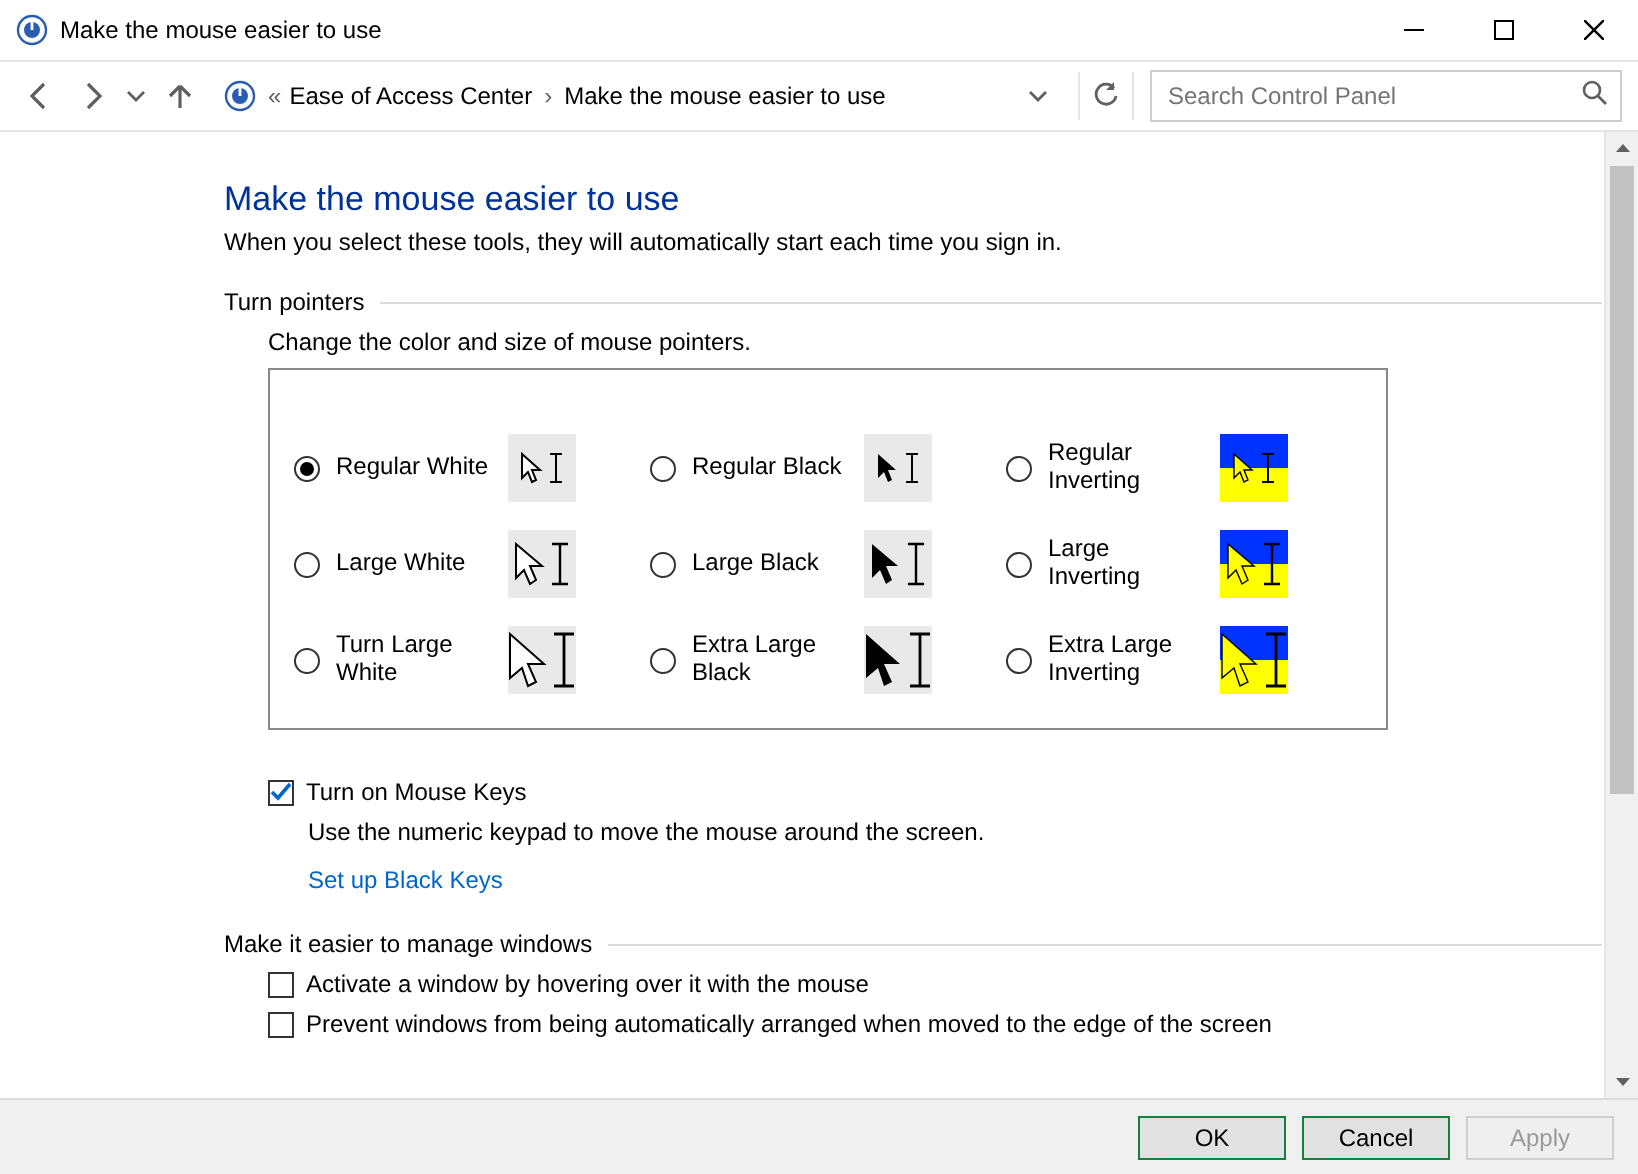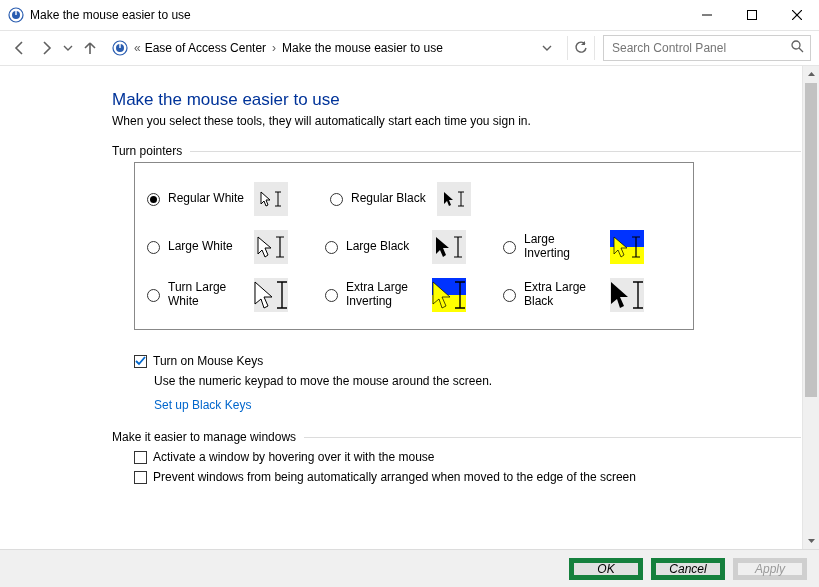--- a/index.html
+++ b/index.html
@@ -25,21 +25,21 @@
     display: flex; align-items: center; padding: 0 8px; gap: 2px;
   }
   .nav-arrow { width: 24px; height: 24px; display: flex; align-items: center; justify-content: center; color:#606060; }
   .nav-arrow.small { width: 16px; }
   .addr-icon { width: 20px; height: 20px; display: flex; align-items:center; justify-content:center; margin-left: 6px; margin-right:2px; }
   .breadcrumb { display: flex; align-items: center; gap: 6px; font-size: 12px; flex: 1 1 auto; padding-left:2px; }
   .breadcrumb .sep { color: #606060; }
   .bc-drop { width: 24px; display:flex; align-items:center; justify-content:center; color:#606060; }
   .refresh { width: 28px; display:flex; align-items:center; justify-content:center; color:#606060; border-left:1px solid #e5e5e5; border-right:1px solid #e5e5e5; height:24px; margin:0 6px; }
   .searchbox {
-    width: 208px; height: 26px; border: 1px solid #cfcfcf; display: flex; align-items: center;
+    width: 236px; height: 26px; border: 1px solid #cfcfcf; display: flex; align-items: center;
     padding: 0 6px; gap: 6px; color:#606060;
   }
   .searchbox input {
     border: none; outline: none; flex: 1 1 auto; font-size: 12px; color:#606060; background:transparent;
   }
   
   .scroll-area { position: absolute; top: 66px; bottom: 38px; left:0; right:0; }
   .content { position:absolute; top:0; bottom:0; left:0; right:18px; overflow:hidden; padding: 24px 0 0 112px; }
   .vscroll { position:absolute; top:0; bottom:0; right:0; width:17px; background:#f0f0f0; border-left:1px solid #e5e5e5; }
   .vscroll .arrow { height:17px; display:flex; align-items:center; justify-content:center; color:#606060; }
@@ -49,21 +49,21 @@
 
   .heading { color:#003399; font-size:17px; margin-bottom:4px; }
   .subheading { font-size:12px; margin-bottom:16px; }
 
   .group-title-row { display:flex; align-items:center; gap:8px; margin-bottom:4px; }
   .group-title-row .rule { flex:1 1 auto; height:1px; background:#dcdcdc; }
   .group-title { font-size:12px; }
   .group-sub { font-size:12px; margin:6px 0 6px 22px; }
 
   .pointer-grid {
-    border:1px solid #888; width:560px; margin-left:22px; padding:12px 12px 10px 12px;
+    border:1px solid #888; width:560px; margin-left:22px; padding:25px 12px 10px 12px;
   }
   .pg-row { display:flex; align-items:center; height:48px; }
   .pg-cell { display:flex; align-items:center; width:183px; gap:8px; }
   .radio {
     width:13px; height:13px; border:1px solid #333; border-radius:50%; flex:0 0 auto;
     display:flex; align-items:center; justify-content:center; background:#fff;
   }
   .radio.checked::after { content:""; width:7px; height:7px; border-radius:50%; background:#000; }
   .pg-label { font-size:12px; width:78px; line-height:1.15; }
   .swatch {
@@ -86,22 +86,22 @@
   .indent-text { margin:4px 0 10px 42px; font-size:12px; }
   .link { color:#0066cc; font-size:12px; margin-left:42px; }
 
   
   .button-bar {
     position:absolute; bottom:0; left:0; right:0; height:38px;
     border-top:1px solid #dcdcdc; background:#f0f0f0;
     display:flex; align-items:center; justify-content:flex-end; gap:8px; padding:0 12px;
   }
   .btn {
-    min-width:74px; height:22px; border:5px solid #15803d; background:#e1e1e1;
-    font-size:12px; display:flex; align-items:center; justify-content:center;font-style:italic;
+    min-width:74px; height:22px; border:1px solid #15803d; background:#e1e1e1;
+    font-size:12px; display:flex; align-items:center; justify-content:center;
   }
   .btn.disabled { color:#9a9a9a; background:#efefef; border-color:#cfcfcf; }
 </style>
 </head>
 <body>
 
 <div class="titlebar">
   <span class="app-icon">
     <svg viewBox="0 0 16 16" width="16" height="16">
       <circle cx="8" cy="8" r="7" fill="#fff" stroke="#2a5db0" stroke-width="1.2"></circle>
@@ -188,20 +188,21 @@
 
 <div class="scroll-area">
   <div class="content">
     <div class="heading">Make the mouse easier to use</div>
     <div class="subheading">When you select these tools, they will automatically start each time you sign in.</div>
 
     <div class="group-title-row">
       <span class="group-title">Turn pointers</span>
       <span class="rule"></span>
     </div>
+    <div class="group-sub">Change the color and size of mouse pointers.</div>
 
     <div class="pointer-grid">
 
       <div class="pg-row">
         <div class="pg-cell">
           <span class="radio checked"></span>
           <span class="pg-label">Regular White</span>
           <span class="swatch">
             <svg class="cur" width="12" height="16">
                 <path d="M1 1 L1 13 L4 10 L6 15 L8 14 L6 9 L10 9 Z" fill="#fff" stroke="#000" stroke-width="1"></path>
@@ -212,20 +213,34 @@
           </span>
         </div>
         <div class="pg-cell">
           <span class="radio"></span>
           <span class="pg-label">Regular Black</span>
           <span class="swatch">
             <svg class="cur" width="12" height="16">
                 <path d="M1 1 L1 13 L4 10 L6 15 L8 14 L6 9 L10 9 Z" fill="#000"></path>
               </svg>
             <svg class="ibeam" width="8" height="16">
+                <path d="M1 1 L7 1 M4 1 L4 15 M1 15 L7 15" fill="none" stroke="#000" stroke-width="1"></path>
+              </svg>
+          </span>
+        </div>
+        <div class="pg-cell">
+          <span class="radio"></span>
+          <span class="pg-label">Regular Inverting</span>
+          <span class="swatch inv">
+            <span class="inv-top"></span>
+              <span class="inv-bot"></span>
+            <svg class="cur" width="12" height="16" style="position:relative">
+                <path d="M1 1 L1 13 L4 10 L6 15 L8 14 L6 9 L10 9 Z" fill="#ffff00" stroke="#000" stroke-width="0.7"></path>
+              </svg>
+            <svg class="ibeam" width="8" height="16" style="position:relative">
                 <path d="M1 1 L7 1 M4 1 L4 15 M1 15 L7 15" fill="none" stroke="#000" stroke-width="1"></path>
               </svg>
           </span>
         </div>
       </div>
 
       <div class="pg-row">
         <div class="pg-cell">
           <span class="radio"></span>
           <span class="pg-label">Large White</span>
@@ -274,40 +289,40 @@
             <svg class="cur" width="20" height="28">
                 <path d="M1 1 L1 23 L7 18 L10 27 L14 25 L10 16 L18 16 Z" fill="#fff" stroke="#000" stroke-width="1"></path>
               </svg>
             <svg class="ibeam" width="12" height="28">
                 <path d="M1 1 L11 1 M6 1 L6 27 M1 27 L11 27" fill="none" stroke="#000" stroke-width="1.4"></path>
               </svg>
           </span>
         </div>
         <div class="pg-cell">
           <span class="radio"></span>
+          <span class="pg-label">Extra Large Black</span>
+          <span class="swatch">
+            <svg class="cur" width="20" height="28">
+                <path d="M1 1 L1 23 L7 18 L10 27 L14 25 L10 16 L18 16 Z" fill="#000"></path>
+              </svg>
+            <svg class="ibeam" width="12" height="28">
+                <path d="M1 1 L11 1 M6 1 L6 27 M1 27 L11 27" fill="none" stroke="#000" stroke-width="1.4"></path>
+              </svg>
+          </span>
+        </div>
+        <div class="pg-cell">
+          <span class="radio"></span>
           <span class="pg-label">Extra Large Inverting</span>
           <span class="swatch inv">
             <span class="inv-top"></span>
               <span class="inv-bot"></span>
             <svg class="cur" width="20" height="28" style="position:relative">
                 <path d="M1 1 L1 23 L7 18 L10 27 L14 25 L10 16 L18 16 Z" fill="#ffff00" stroke="#000" stroke-width="0.7"></path>
               </svg>
             <svg class="ibeam" width="12" height="28" style="position:relative">
-                <path d="M1 1 L11 1 M6 1 L6 27 M1 27 L11 27" fill="none" stroke="#000" stroke-width="1.4"></path>
-              </svg>
-          </span>
-        </div>
-        <div class="pg-cell">
-          <span class="radio"></span>
-          <span class="pg-label">Extra Large Black</span>
-          <span class="swatch">
-            <svg class="cur" width="20" height="28">
-                <path d="M1 1 L1 23 L7 18 L10 27 L14 25 L10 16 L18 16 Z" fill="#000"></path>
-              </svg>
-            <svg class="ibeam" width="12" height="28">
                 <path d="M1 1 L11 1 M6 1 L6 27 M1 27 L11 27" fill="none" stroke="#000" stroke-width="1.4"></path>
               </svg>
           </span>
         </div>
       </div>
     </div>
 
     <div style="height:18px"></div>
     <div class="checkbox-row">
       <span class="checkbox checked">

